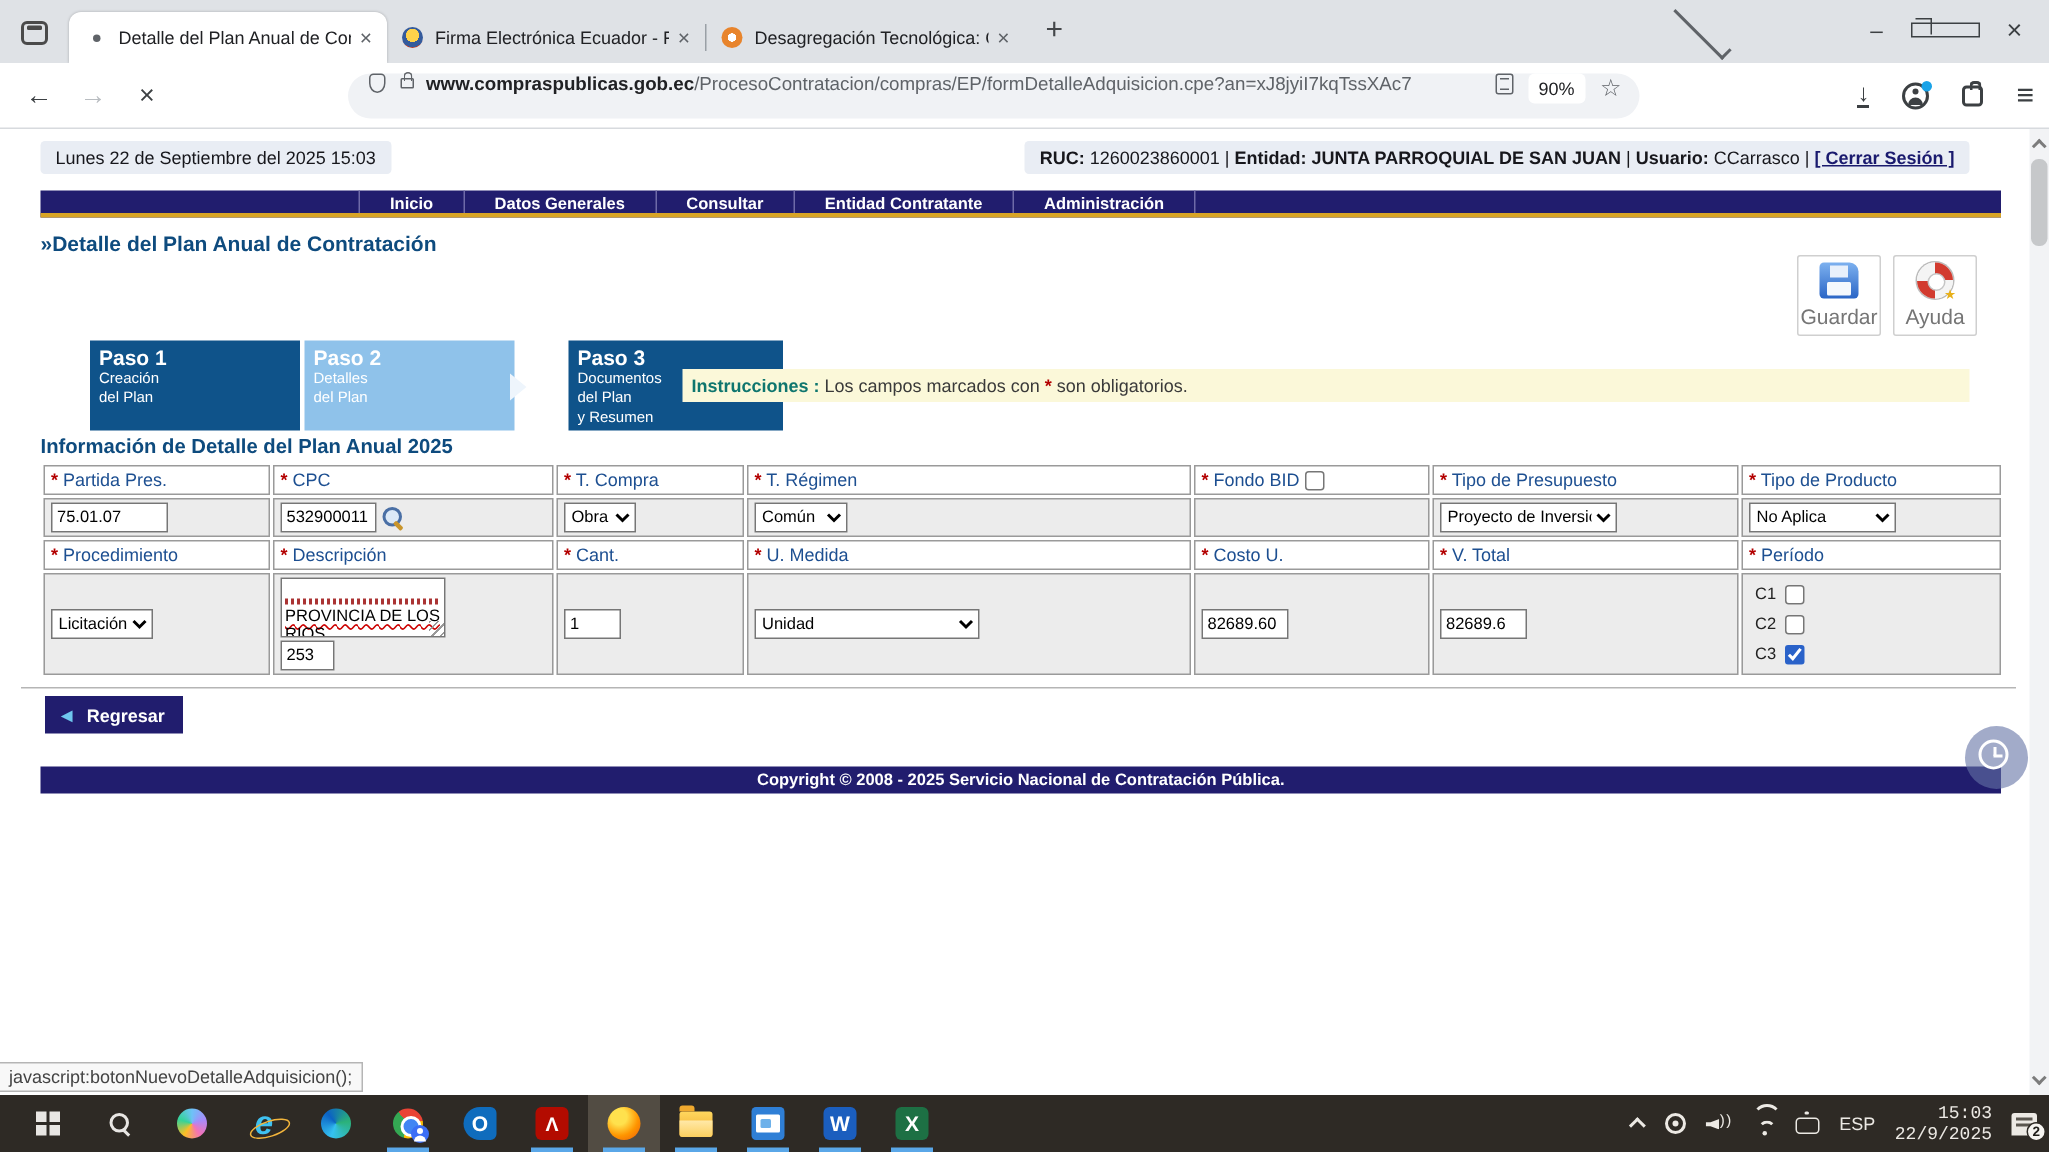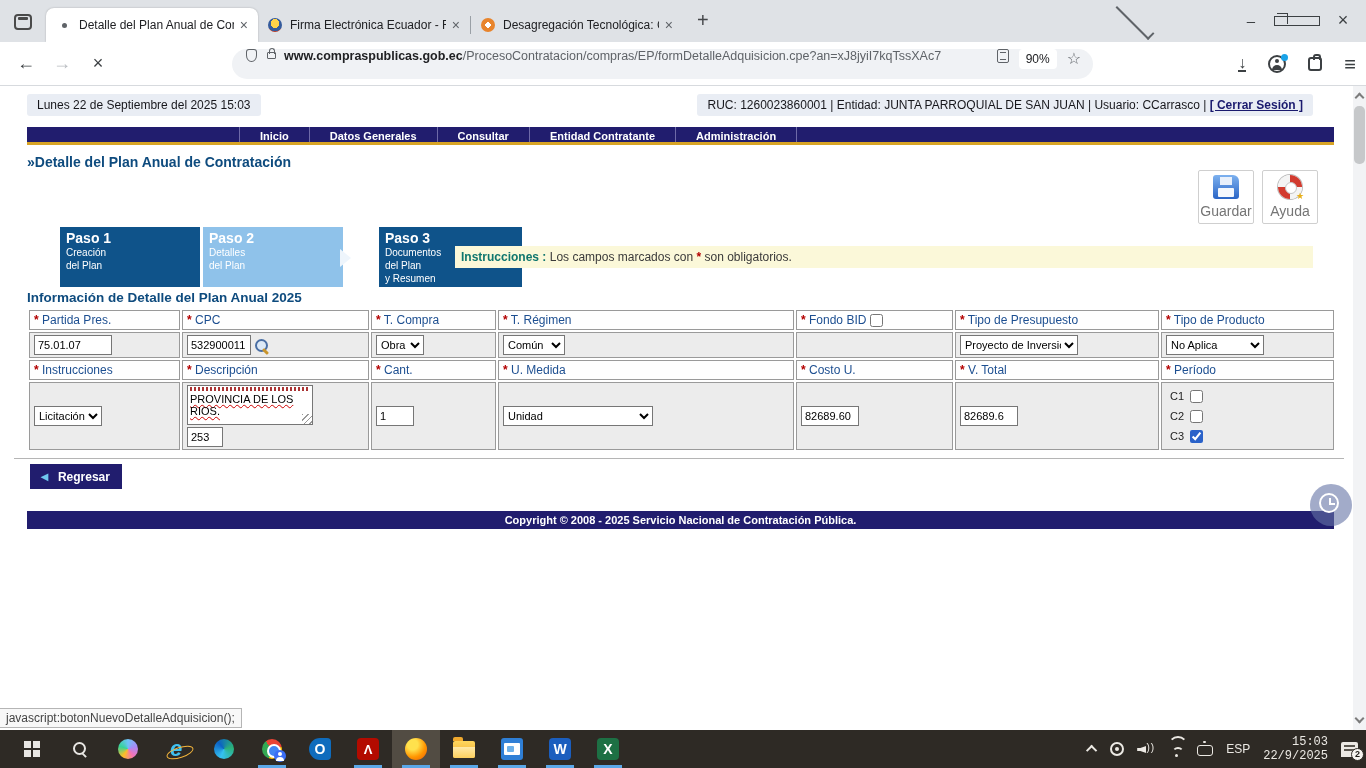--- a/index.html
+++ b/index.html
@@ -53,21 +53,21 @@
   
   .page { position:absolute; top:86px; left:0; width:1366px; height:644px; background:#fff; font-size:12px; }
   .v-scroll { position:absolute; right:0; top:0; width:13px; height:644px; background:#f2f3f5; }
   .v-scroll .arr { position:absolute; left:3px; width:7px; height:7px; border-left:2px solid #7c7c7c; border-top:2px solid #7c7c7c; }
   .arr.up { top:8px; transform:rotate(45deg); }
   .arr.down { bottom:8px; transform:rotate(-135deg); }
   .v-thumb { position:absolute; left:1px; top:20px; width:11px; height:58px; background:#c6c8ca; border-radius:5px; }
 
   .infobar { position:absolute; top:8px; left:27px; width:1286px; display:flex; justify-content:space-between; }
   .pill { background:#e9edf4; border-radius:3px; padding:4px 10px; font-size:12px; color:#17171c; }
-  .pill b { font-weight:normal; }
+  .pill b { font-weight:bold; }
   .logout { color:#1a1a6e; font-weight:bold; text-decoration:underline; }
 
   .mainnav { position:absolute; top:41px; left:27px; width:1307px; height:18px; background:#211d6e; border-bottom:3px solid #d8a425; display:flex; padding-left:212px; }
   .mainnav .item { color:#fff; font-weight:bold; font-size:11px; line-height:18px; padding:0 20px; border-left:1px solid #6e6aa8; }
   .mainnav .item:last-child { border-right:1px solid #6e6aa8; }
 
   .page-title { position:absolute; top:68px; left:27px; font-size:14px; font-weight:bold; color:#0e4b7e; }
 
   .actions { position:absolute; top:84px; right:48px; display:flex; gap:8px; }
   .act-btn { width:56px; height:54px; border:1px solid #cfcfcf; border-radius:2px; background:#fff; display:flex; flex-direction:column; align-items:center; justify-content:center; gap:4px; }
@@ -97,21 +97,21 @@
   table.form td { border:1px solid #9a9a9a; font-size:12px; vertical-align:middle; padding:2px 4px; }
   td.hdr { background:#fff; color:#1d4f91; height:20px; }
   td.val { background:#ececec; height:26px; }
   tr.big td.val { height:64px; vertical-align:middle; }
   input.txt { border:1px solid #767676; background:#fff; height:20px; font-size:11px; font-family:"Liberation Sans",sans-serif; padding:0 3px; }
   select.sel { border:1px solid #767676; background:#fff; height:20px; font-size:11px; font-family:"Liberation Sans",sans-serif; }
   .w78{width:78px} .w64{width:64px} .w70{width:48px} .w62{width:62px} .w118{width:118px} .w98{width:98px} .w68{width:68px} .w150{width:150px} .w58{width:58px} .w38{width:38px} .w36{width:36px}
   .mag { display:inline-block; width:14px; height:14px; position:relative; vertical-align:middle; margin-left:4px; }
   .mag::before { content:""; position:absolute; top:0; left:0; width:9px; height:9px; border:2px solid #4a6fa5; border-radius:50%; background:#dce9f7; }
   .mag::after { content:""; position:absolute; bottom:0; right:0; width:7px; height:3px; background:#c9952c; transform:rotate(45deg); border-radius:1px; }
-  .fake-ta { width:126px; height:40px; background:#fff; border:1px solid #767676; overflow:hidden; position:relative; font-size:11px; line-height:12px; padding:0 2px; }
+  .fake-ta { width:110px; height:40px; background:#fff; border:1px solid #767676; overflow:hidden; position:relative; font-size:11px; line-height:12px; padding:12px 2px; }
   .clip-line { height:4px; overflow:hidden; background:repeating-linear-gradient(90deg,#a33 0 2px,transparent 2px 4px); margin:1px 2px 2px 0; }
   .wavy { text-decoration:underline; text-decoration-style:wavy; text-decoration-color:#c00; text-decoration-thickness:1px; }
   .ta-grip { position:absolute; right:0; bottom:0; width:10px; height:10px; background:repeating-linear-gradient(135deg,#999 0 1px,transparent 1px 4px); }
   .chk { width:13px; height:13px; accent-color:#2a62c9; vertical-align:middle; }
   .periodo-row { display:flex; align-items:center; gap:6px; height:20px; font-size:11px; color:#222; padding-left:4px; }
 
   .rule { position:absolute; top:372px; left:14px; width:1330px; border-top:1px solid #b5b5b5; }
   .regresar { position:absolute; top:378px; left:30px; background:#211d6e; color:#fff; font-weight:bold; font-size:12px; padding:5px 12px 5px 8px; display:flex; align-items:center; gap:7px; }
   .regresar .arrow { color:#6fc7ee; font-size:13px; }
 
@@ -320,21 +320,21 @@
       <tr>
         <td class="val"><input class="txt w78" value="75.01.07" style=""></td>
         <td class="val"><input class="txt w64" value="532900011" style=""><span class="mag"></span></td>
         <td class="val"><select class="sel w70"><option>Obra</option></select></td>
         <td class="val"><select class="sel w62"><option>Común</option></select></td>
         <td class="val"></td>
         <td class="val"><select class="sel w118"><option>Proyecto de Inversión</option></select></td>
         <td class="val"><select class="sel w98"><option>No Aplica</option></select></td>
       </tr>
       <tr>
-        <td class="hdr"><span class="req">*</span> <span>Instrucciones</span></td>
+        <td class="hdr"><span class="req">*</span> <span>Procedimiento</span></td>
         <td class="hdr"><span class="req">*</span> <span>Descripción</span></td>
         <td class="hdr"><span class="req">*</span> <span>Cant.</span></td>
         <td class="hdr"><span class="req">*</span> <span>U. Medida</span></td>
         <td class="hdr"><span class="req">*</span> <span>Costo U.</span></td>
         <td class="hdr"><span class="req">*</span> <span>V. Total</span></td>
         <td class="hdr"><span class="req">*</span> <span>Período</span></td>
       </tr>
       <tr class="big">
         <td class="val"><select class="sel w68"><option>Licitación</option></select></td>
         <td class="val">

